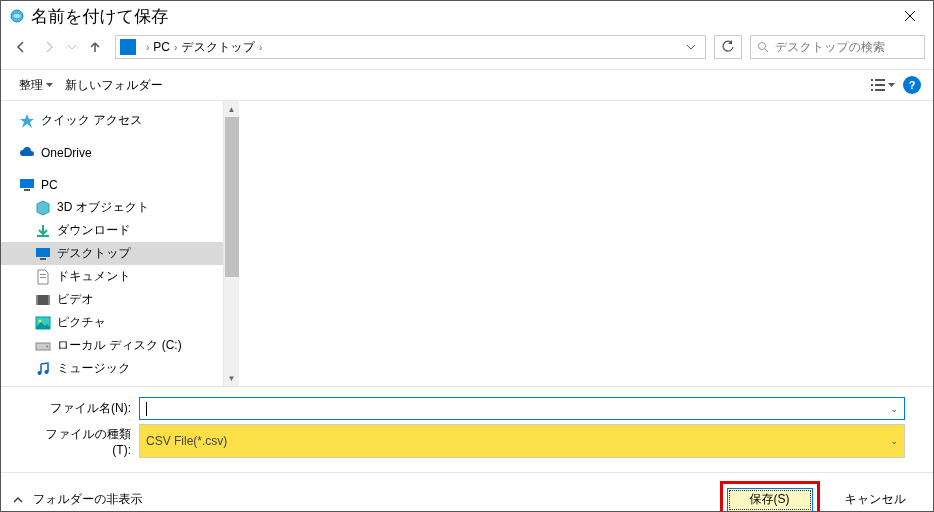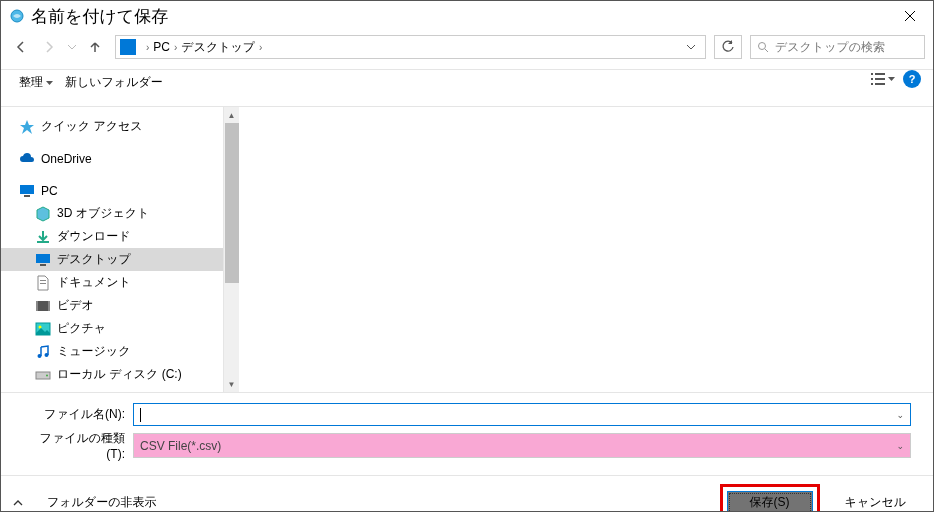--- a/index.html
+++ b/index.html
@@ -11,46 +11,46 @@
 .navbar { height: 32px; display: flex; align-items: center; padding: 0 8px; gap: 4px; }
 .nav-arrow { width: 24px; height: 24px; display: flex; align-items: center; justify-content: center; color: #666; }
 .nav-arrow.disabled { color: #ccc; }
 .breadcrumb { flex: 1; height: 24px; border: 1px solid #ccc; display: flex; align-items: center; padding: 0 4px; margin: 0 4px; }
 .bc-icon { width: 16px; height: 16px; background: #0078d7; margin-right: 6px; }
 .bc-sep { margin: 0 4px; color: #666; font-size: 10px; }
 .bc-drop { width: 20px; text-align: center; color: #666; margin-left: auto; }
 .refresh { width: 28px; height: 24px; display: flex; align-items: center; justify-content: center; border: 1px solid #ccc; }
 .search { width: 175px; height: 24px; border: 1px solid #ccc; display: flex; align-items: center; padding: 0 6px; color: #777; margin-left: 4px; }
 .search svg { margin-right: 6px; }
-.toolbar { height: 38px; border-top: 1px solid #e5e5e5; border-bottom: 1px solid #e5e5e5; display: flex; align-items: flex-start; padding: 0 12px; margin-top: 6px; }
+.toolbar { height: 32px; border-top: 1px solid #e5e5e5; border-bottom: 1px solid #e5e5e5; display: flex; align-items: center; padding: 0 12px; margin-top: 6px; }
 .tb-item { padding: 4px 6px; display: flex; align-items: center; gap: 3px; }
 .tb-right { margin-left: auto; display: flex; align-items: center; gap: 8px; }
 .help-icon { width: 18px; height: 18px; border-radius: 50%; background: #0078d7; color: #fff; display: flex; align-items: center; justify-content: center; font-size: 11px; font-weight: bold; }
 .content { display: flex; height: 285px; }
 .sidebar { width: 222px; overflow-y: auto; padding: 8px 0; }
 .tree-item { display: flex; align-items: center; padding: 3px 4px 3px 18px; gap: 6px; cursor: default; }
 .tree-item.child { padding-left: 34px; }
 .tree-item.selected { background: #d9d9d9; }
 .tree-item .ticon { width: 16px; height: 16px; }
 .scrollbar { width: 16px; background: #f0f0f0; border-left: 1px solid #e5e5e5; position: relative; }
 .scroll-arrow { height: 16px; display: flex; align-items: center; justify-content: center; color: #666; font-size: 8px; }
 .scroll-thumb { position: absolute; top: 16px; width: 14px; left: 1px; height: 160px; background: #c0c0c0; }
 .main { flex: 1; }
 .filearea { border-top: 1px solid #e5e5e5; padding: 6px 10px; }
-.filerow { display: flex; align-items: center; margin: 4px 12px; }
+.filerow { display: flex; align-items: center; margin: 4px 18px; }
 .filerow label { width: 110px; text-align: right; padding-right: 8px; }
 .fileinput { flex: 1; height: 23px; border: 1px solid #0078d7; padding: 0 6px; display: flex; align-items: center; }
-.filecombo { flex: 1; height: 25px; border: 1px solid #ccc; background: #f9a8d4; padding: 0 6px; display: flex; align-items: center; color: #444; }
+.filecombo { flex: 1; height: 34px; border: 1px solid #ccc; background: #fde047; padding: 0 6px; display: flex; align-items: center; color: #444; }
 .drop-arr { margin-left: auto; font-size: 9px; color: #555; }
 .footer { height: 54px; display: flex; align-items: center; padding: 0 12px; border-top: 1px solid #e5e5e5; margin-top: 4px; }
-.hide-folders { display: flex; align-items: center; gap: 24px; text-align: right; }
+.hide-folders { display: flex; align-items: center; gap: 10px; text-align: right; }
 .footer-right { margin-left: auto; display: flex; align-items: center; }
 .highlight-box { border: 3px solid #e30000; padding: 4px; }
 .btn { min-width: 86px; height: 24px; border: 1px solid #adadad; background: #e1e1e1; display: flex; align-items: center; justify-content: center; padding: 0 14px; }
-.btn.primary { border: 1px solid #0078d7; background: #737373; outline: 1px dotted #333; outline-offset: -3px; }
+.btn.primary { border: 1px solid #0078d7; background: #fef9c3; outline: 1px dotted #333; outline-offset: -3px; }
 .btn.cancel { margin-left: 10px; background: transparent; border: 1px solid transparent; }
 .cursor { border-right: 1px solid #000; display: inline-block; height: 14px; vertical-align: middle; }
 </style>
 </head>
 <body>
 
 <div class="titlebar">
   <span class="icon">
     <svg width="16" height="16" viewBox="0 0 16 16">
         <circle cx="8" cy="8" r="6" fill="#4db8e8" stroke="#1a8cc4"></circle>
@@ -204,32 +204,32 @@
     <div class="tree-item child">
       <svg class="ticon" viewBox="0 0 16 16">
           <rect x="1" y="2" width="14" height="12" fill="#3cc" stroke="#099"></rect>
           <circle cx="5" cy="6" r="1.5" fill="#ff0"></circle>
           <path d="M1 12 L6 7 L10 11 L12 9 L15 12 L15 14 L1 14 Z" fill="#099"></path>
         </svg>
       <span>ピクチャ</span>
     </div>
     <div class="tree-item child">
       <svg class="ticon" viewBox="0 0 16 16">
+          <rect x="1" y="5" width="14" height="7" fill="#ccc" stroke="#888"></rect>
+          <circle cx="12" cy="8.5" r="1" fill="#4a4"></circle>
+        </svg>
+      <span>ローカル ディスク (C:)</span>
+    </div>
+    <div class="tree-item child">
+      <svg class="ticon" viewBox="0 0 16 16">
           <path d="M6 3 L13 2 L13 11 M6 3 L6 12" stroke="#06c" stroke-width="1.5" fill="none"></path>
           <circle cx="4.5" cy="12" r="2" fill="#06c"></circle>
           <circle cx="11.5" cy="11" r="2" fill="#06c"></circle>
         </svg>
       <span>ミュージック</span>
-    </div>
-    <div class="tree-item child">
-      <svg class="ticon" viewBox="0 0 16 16">
-          <rect x="1" y="5" width="14" height="7" fill="#ccc" stroke="#888"></rect>
-          <circle cx="12" cy="8.5" r="1" fill="#4a4"></circle>
-        </svg>
-      <span>ローカル ディスク (C:)</span>
     </div>
   </div>
   <div class="scrollbar">
     <div class="scroll-arrow">▲</div>
     <div class="scroll-thumb"></div>
     <div class="scroll-arrow" style="position:absolute;bottom:0;width:100%">▼</div>
   </div>
   <div class="main"></div>
 </div>
 

